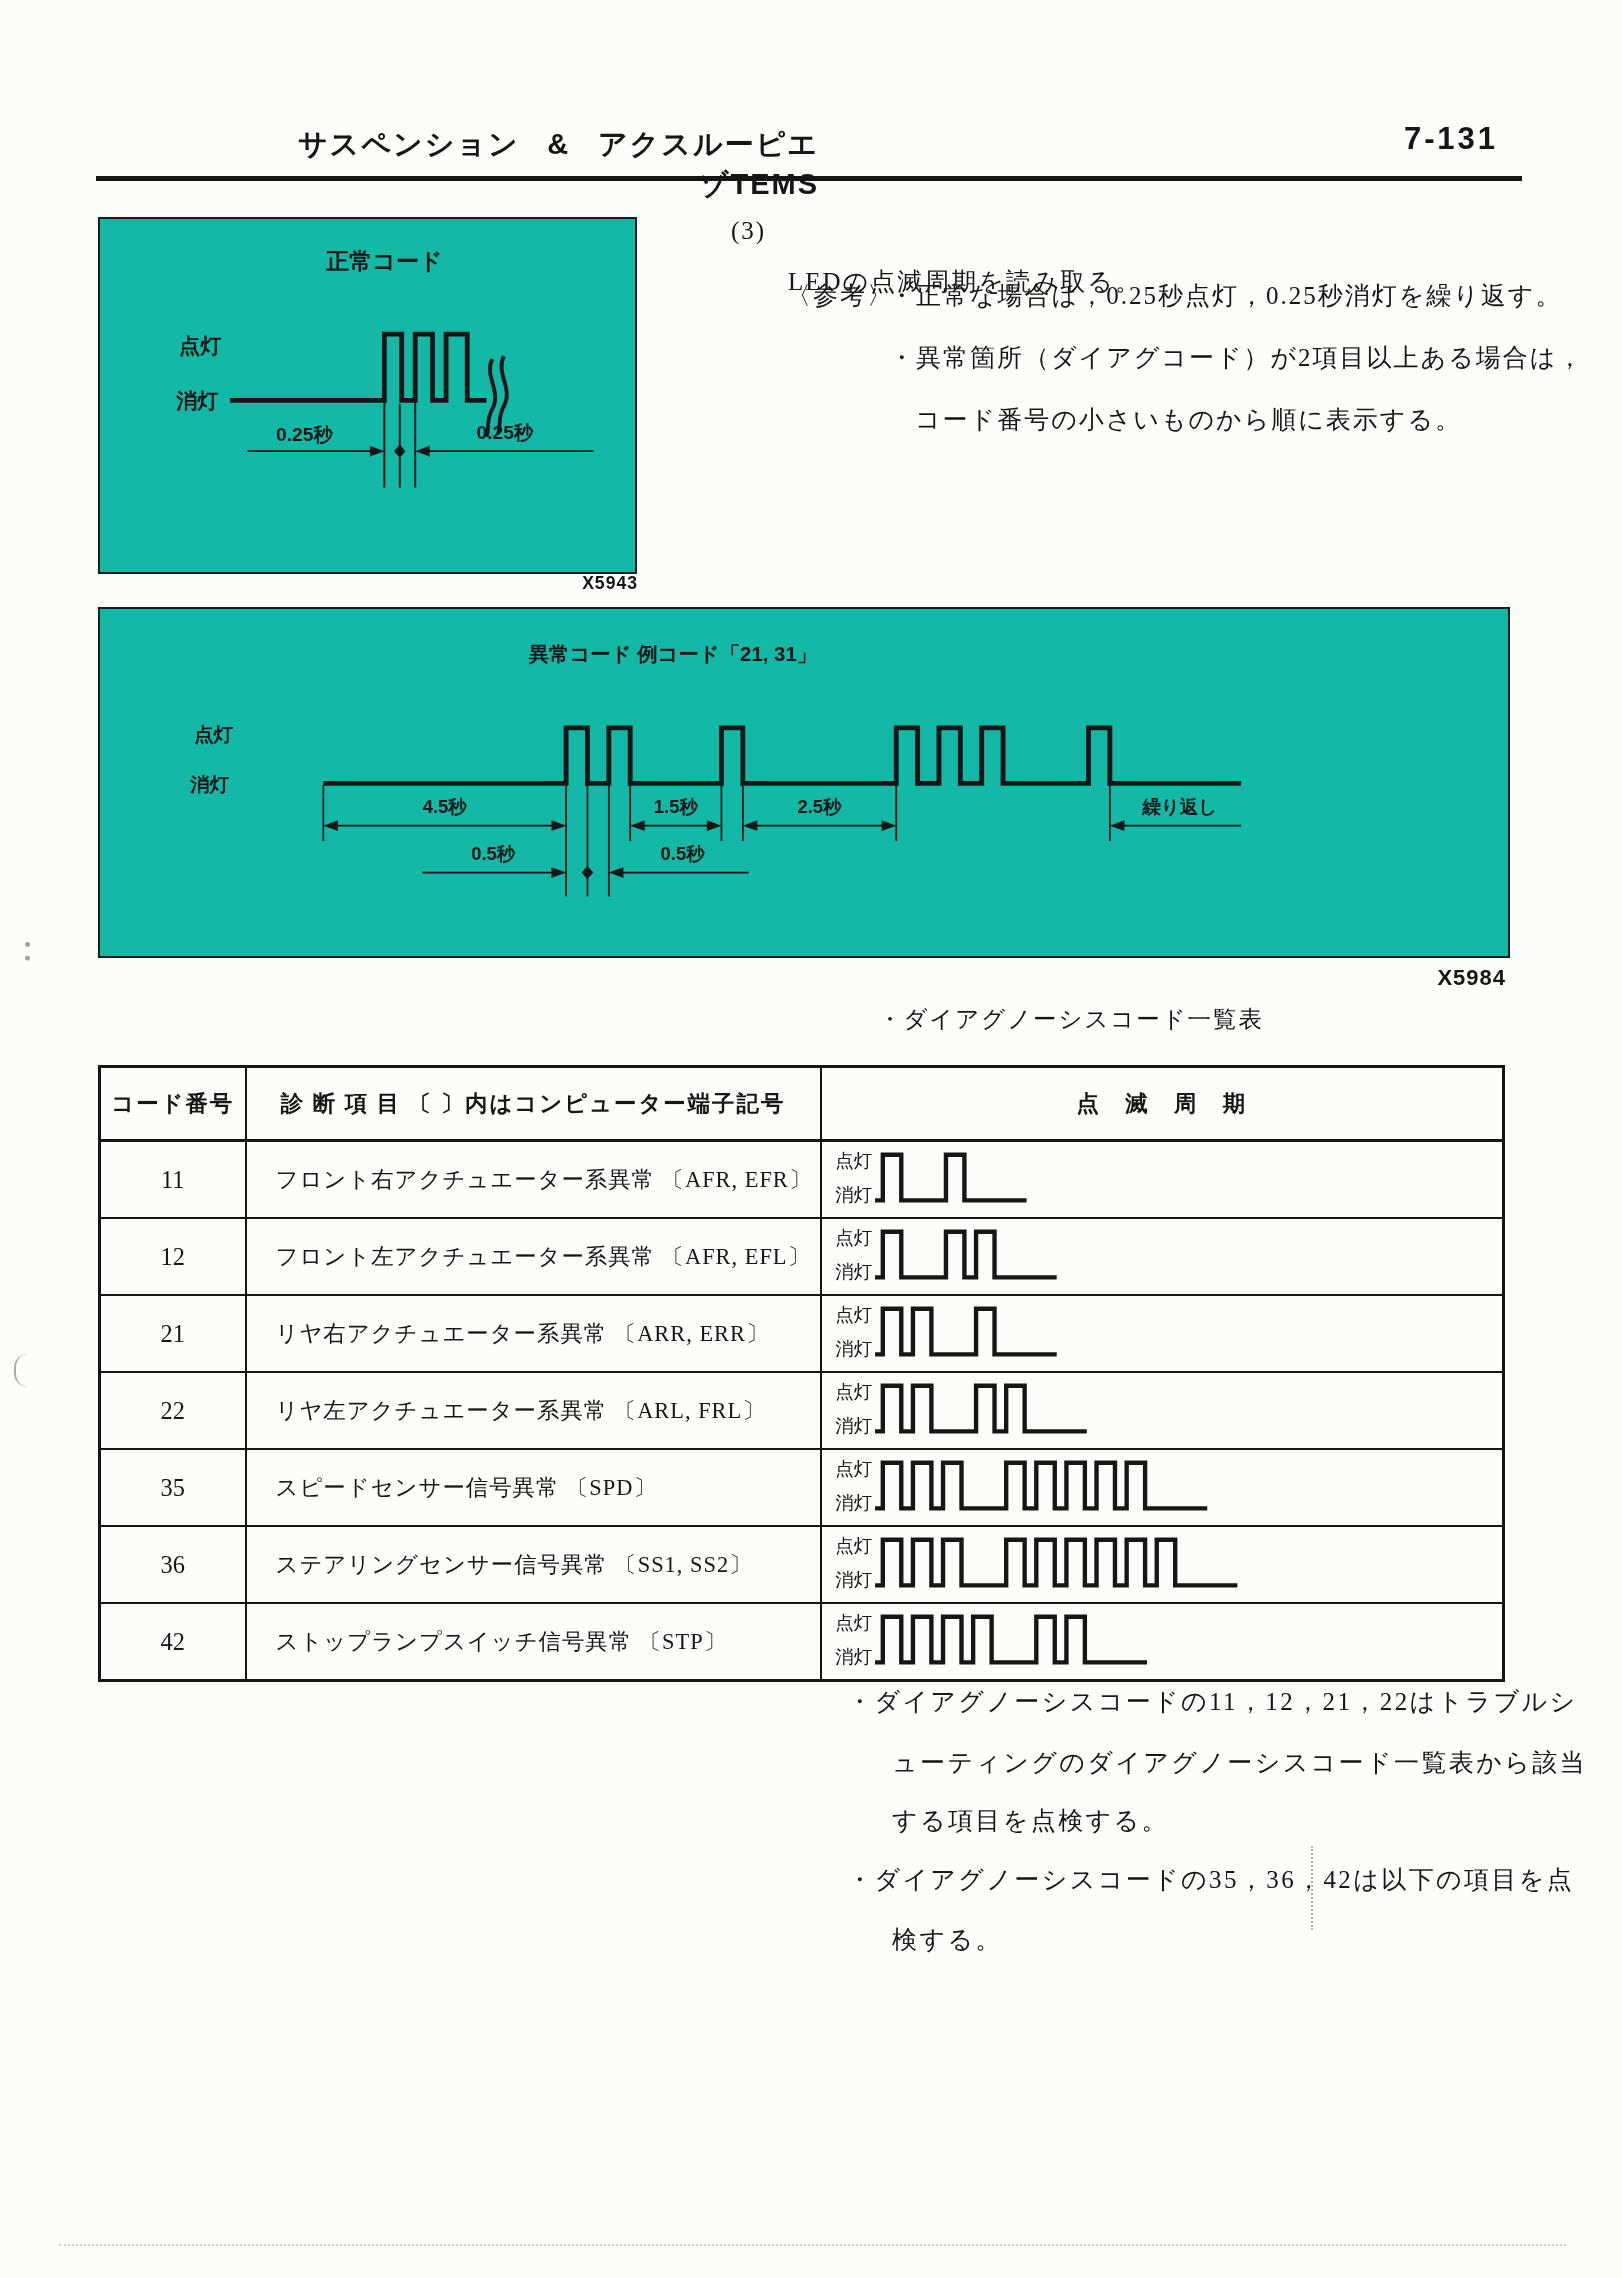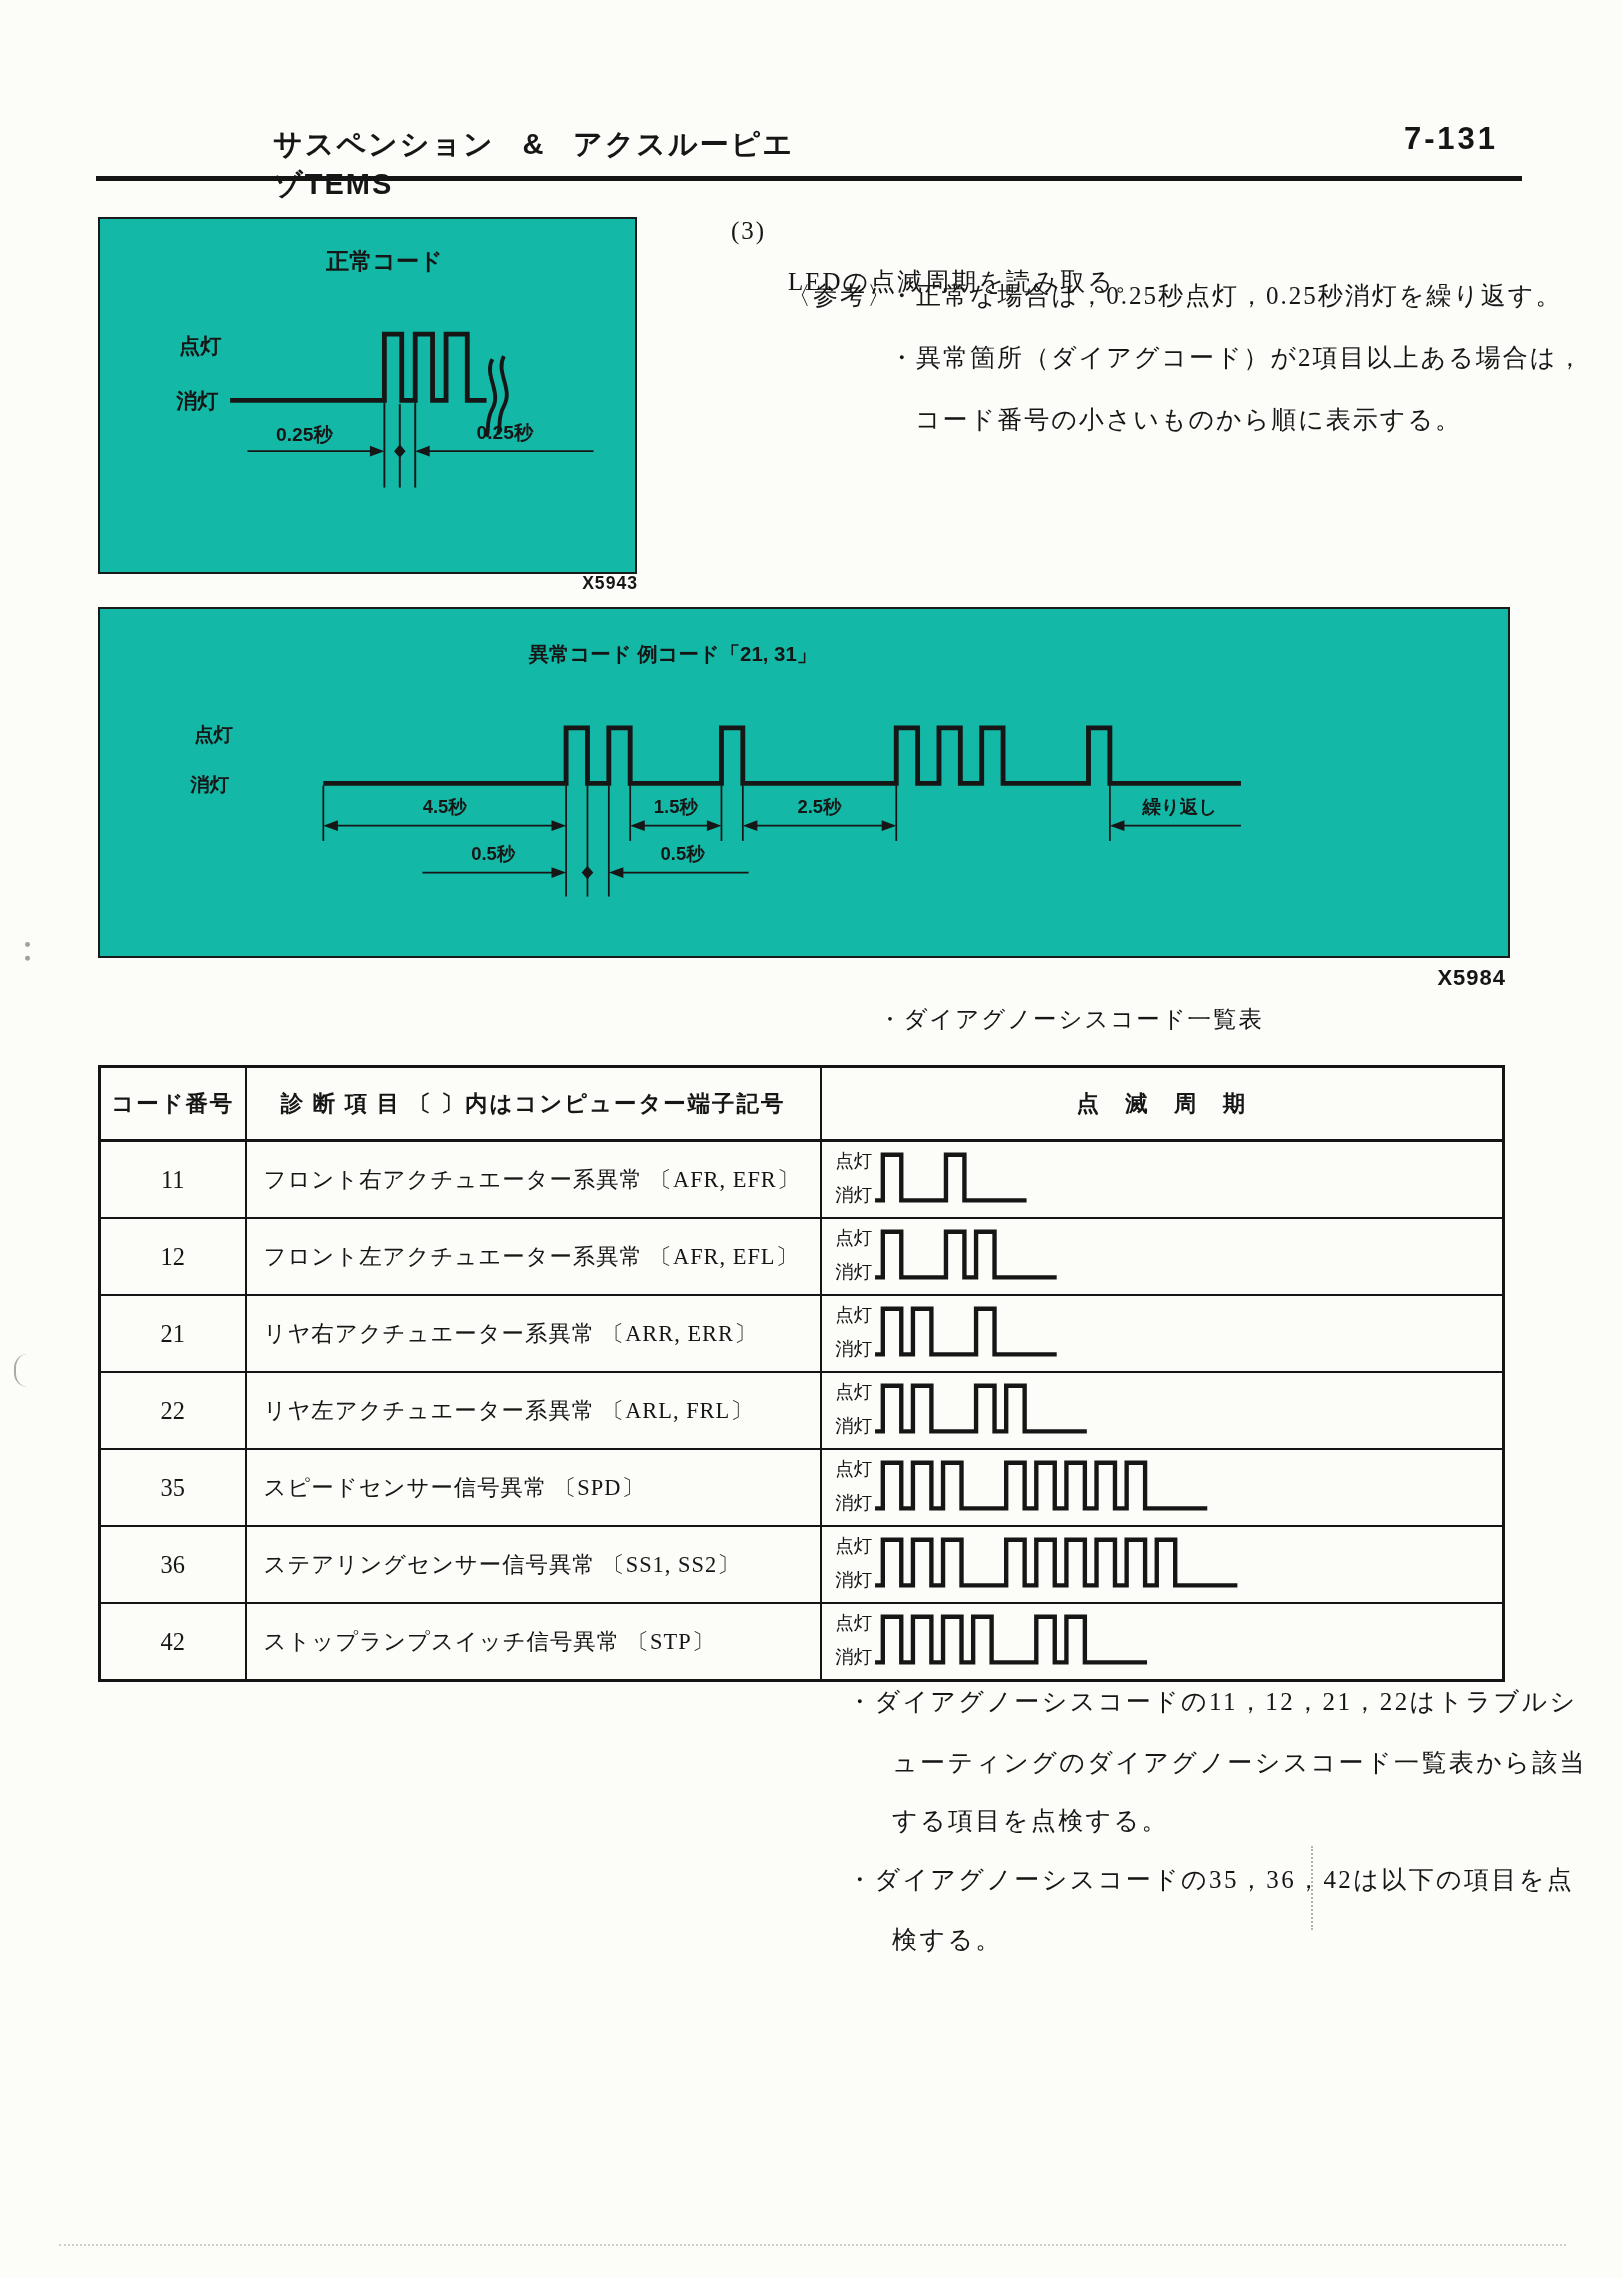--- a/index.html
+++ b/index.html
@@ -1,21 +1,21 @@
 <!DOCTYPE html>
 <html><head>
 <meta charset="utf-8">
 <title>7-131</title>
 <style>
   html,body{margin:0;padding:0;background:#d8d8d4;}
   .page{position:relative;width:1623px;height:2278px;background:#fcfcf9;color:#161616;
         font-family:"Liberation Serif","DejaVu Serif",serif;overflow:hidden;}
   .abs{position:absolute;}
   
-  .hdr-title{left:273px;top:125px;width:546px;text-align:left;font-size:29px;font-weight:bold;
+  .hdr-title{left:273px;top:125px;width:546px;text-align:right;font-size:29px;font-weight:bold;
              letter-spacing:2px;word-spacing:17.6px;font-family:"Liberation Sans","DejaVu Sans",sans-serif;}
   .hdr-page{left:1404px;top:121px;font-size:31px;font-weight:bold;letter-spacing:2.9px;
             font-family:"Liberation Sans","DejaVu Sans",sans-serif;}
   .hdr-rule{left:96px;top:176px;width:1426px;height:4.9px;background:#151515;}
   
   .stxt{font-size:25px;letter-spacing:2px;white-space:nowrap;}
   
   .figbox{border:2.9px solid #1a1a1a;background:#14b8a6;}
   .fig-id{font-size:17.6px;font-weight:bold;letter-spacing:1px;text-align:right;
           font-family:"Liberation Sans","DejaVu Sans",sans-serif;}
@@ -23,21 +23,21 @@
   
   .tbl-caption{left:878px;top:1003px;font-size:23.4px;letter-spacing:2px;}
   table.diag{position:absolute;left:98px;top:1065px;width:1404px;border-collapse:collapse;
              table-layout:fixed;border-radius:6px;}
   table.diag th,table.diag td{border:2.4px solid #151515;}
   table.diag{border:3.9px solid #151515;}
   table.diag thead th{height:69px;font-size:22.4px;font-weight:600;letter-spacing:2px;}
   table.diag thead{border-bottom:3.9px solid #151515;}
   table.diag tbody td{height:73px;}
   td.c-code{text-align:center;font-size:24.4px;}
-  td.c-item{padding-left:17px;font-size:22.4px;letter-spacing:1px;margin-top:13px;}
+  td.c-item{padding-left:29px;font-size:22.4px;letter-spacing:1px;margin-top:13px;}
   td.c-wave{position:relative;}
   .w-on,.w-off{position:absolute;left:13.7px;font-size:18.5px;
                font-family:"Liberation Sans","DejaVu Sans",sans-serif;}
   .w-on{top:5.9px;} .w-off{top:40px;}
   .w-svg{position:absolute;left:51px;top:2.9px;}
   
   .note-line{position:absolute;font-size:25px;letter-spacing:2.4px;white-space:nowrap;}
   .note-indent{margin-left:45px;}
   
   .art{opacity:.55;}

